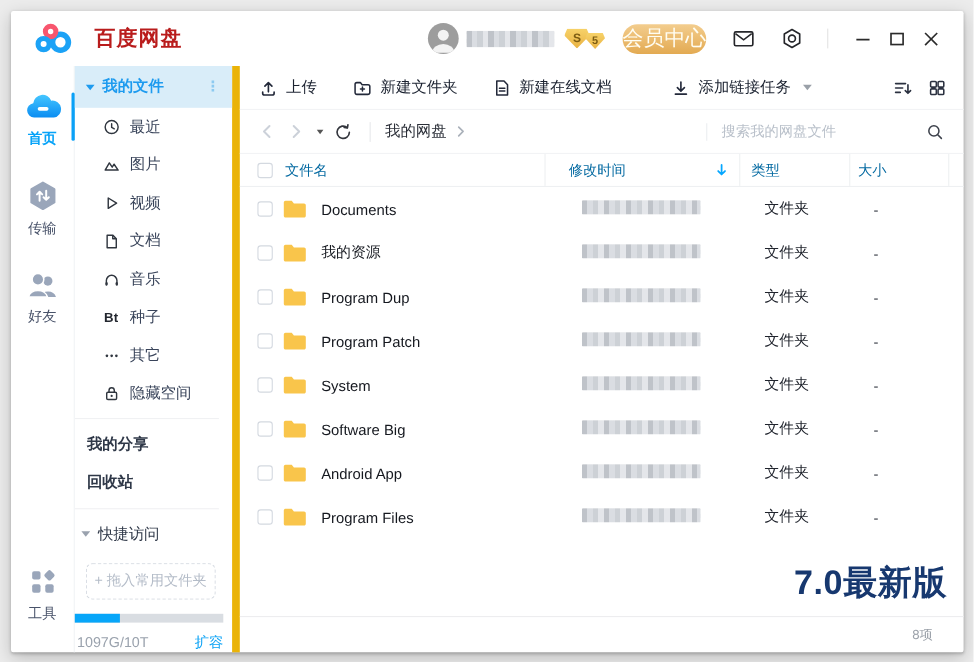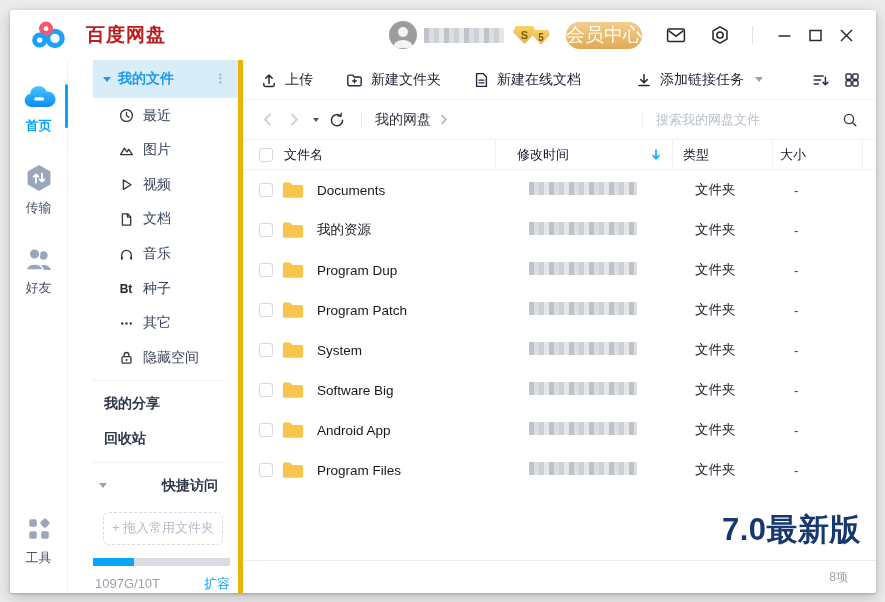--- a/index.html
+++ b/index.html
@@ -48,31 +48,31 @@
   .app-body { position:absolute; top:50px; left:0; right:0; bottom:0; display:flex; }
   
   .rail { width:58px; border-right:1px solid #f1f3f6; position:relative;
           display:flex; flex-direction:column; align-items:center; padding-top:24px; }
   .rail-ind { position:absolute; top:24px; right:-1px; width:3px; height:44px; background:#0aa1f7; border-radius:2px; }
   .rail-item { display:flex; flex-direction:column; align-items:center; margin-bottom:29px; cursor:pointer; }
   .rail-item .lbl { font-size:13px; color:#49536a; margin-top:7px; }
   .rail-item.active .lbl { color:#07a3f8; font-weight:bold; }
   .rail-bottom { margin-top:auto; margin-bottom:26px; }
   
-  .sidebar { width:150px; border-right:5px solid #eab308; display:flex; flex-direction:column; font-size:14px;margin-left:25px; }
+  .sidebar { width:150px; border-right:7px solid #eab308; display:flex; flex-direction:column; font-size:14px; }
   .s-head { height:40px; background:#d9edf9; color:#1e9bef; font-weight:bold;
             display:flex; align-items:center; padding-left:10px; position:relative; cursor:pointer; }
   .tri-dn { width:0; height:0; border-left:4px solid transparent; border-right:4px solid transparent; border-top:5px solid #1e9bef; margin-right:7px; }
   .s-dots { position:absolute; right:11px; top:11px; color:#8ccaf1; font-size:13px; cursor:pointer; }
   .s-item { height:36px; display:flex; align-items:center; padding-left:25px; color:#39445a; cursor:pointer; }
   .s-item .ic { width:16px; display:inline-flex; justify-content:center; margin-right:9px; }
   .bt-txt { font-weight:bold; font-size:12px; color:#23272f; font-style:normal; }
   .s-div { height:1px; background:#f0f1f3; margin:5px 12px 5px 0; }
   .s-link { height:37px; display:flex; align-items:center; padding-left:11px; color:#2f3848; font-weight:bold; cursor:pointer; }
-  .s-quick { height:37px; display:flex; align-items:center; padding-left:6px; color:#2f3848; font-weight:bold; cursor:pointer;gap:48px; }
+  .s-quick { height:37px; display:flex; align-items:center; padding-left:6px; color:#2f3848; font-weight:normal; cursor:pointer; }
   .tri-gray { border-top-color:#9aa2ae; }
   .dropzone { margin:8px 15px 0 10px; height:35px; border:1px dashed #d6dbe2; border-radius:6px;
               color:#b4bcc8; font-size:13px; display:flex; align-items:center; justify-content:center; cursor:pointer; }
   .progress { margin:13px 8px 0 0; height:8px; background:#d9dde2; position:relative; }
   .progress .fill { height:100%; background:#07a6f9; }
   .storage { display:flex; align-items:center; padding:9px 8px 0 2px; font-size:13px; color:#9aa2ad; }
   .storage .expand { margin-left:auto; color:#08a1f5; cursor:pointer; }
   
   main { flex:1; display:flex; flex-direction:column; position:relative; min-width:0; }
   .toolbar { height:40px; display:flex; align-items:center; padding:0 16px 0 18px;
@@ -85,21 +85,21 @@
   .navbar { height:40px; display:flex; align-items:center; padding:0 16px 0 18px; border-bottom:1px solid #f2f3f5; }
   .nav-btn { display:inline-flex; cursor:pointer; margin-right:12px; }
   .nav-caret { width:0; height:0; border-left:3.5px solid transparent; border-right:3.5px solid transparent; border-top:4.5px solid #555; margin:0 10px 0 0; cursor:pointer; }
   .nav-div { width:1px; height:18px; background:#e7e8eb; margin:0 13px 0 4px; }
   .crumb { font-size:14px; color:#2b2f38; display:flex; align-items:center; gap:9px; cursor:pointer; }
   .search { margin-left:auto; display:flex; align-items:center; border-left:1px solid #eceef1; padding-left:13px; width:218px; }
   .search input { border:none; outline:none; flex:1; font-size:13px; color:#333; font-family:inherit; background:transparent; }
   .search input::placeholder { color:#b9c0ca; }
   .search .sbtn { display:inline-flex; cursor:pointer; padding-right:2px; }
   
-  .thead { height:30px; display:flex; align-items:stretch; font-size:13px; color:#0f172a;
+  .thead { height:30px; display:flex; align-items:stretch; font-size:13px; color:#0369a1;
            border-bottom:1px solid #eef0f2; }
   .cb { width:14px; height:14px; border:1px solid #d4d9e0; border-radius:3px; background:#fff; flex:none; cursor:pointer; }
   .c-check { margin-left:16px; align-self:center; }
   .c-name { flex:1; display:flex; align-items:center; padding-left:11px; cursor:pointer; min-width:0; }
   .c-mod { width:177px; flex:none; border-left:1px solid #eef0f2; display:flex; align-items:center; padding-left:21px; cursor:pointer; }
   .c-mod .sort-ic { margin-left:auto; margin-right:10px; display:inline-flex; }
   .c-type { width:100px; flex:none; border-left:1px solid #eef0f2; display:flex; align-items:center; padding-left:10px; cursor:pointer; }
   .c-size { width:91px; flex:none; border-left:1px solid #eef0f2; border-right:1px solid #eef0f2; display:flex; align-items:center; padding-left:7px; cursor:pointer; }
   .c-tail { width:13px; flex:none; }
   .rows { flex:1; overflow:hidden; }

